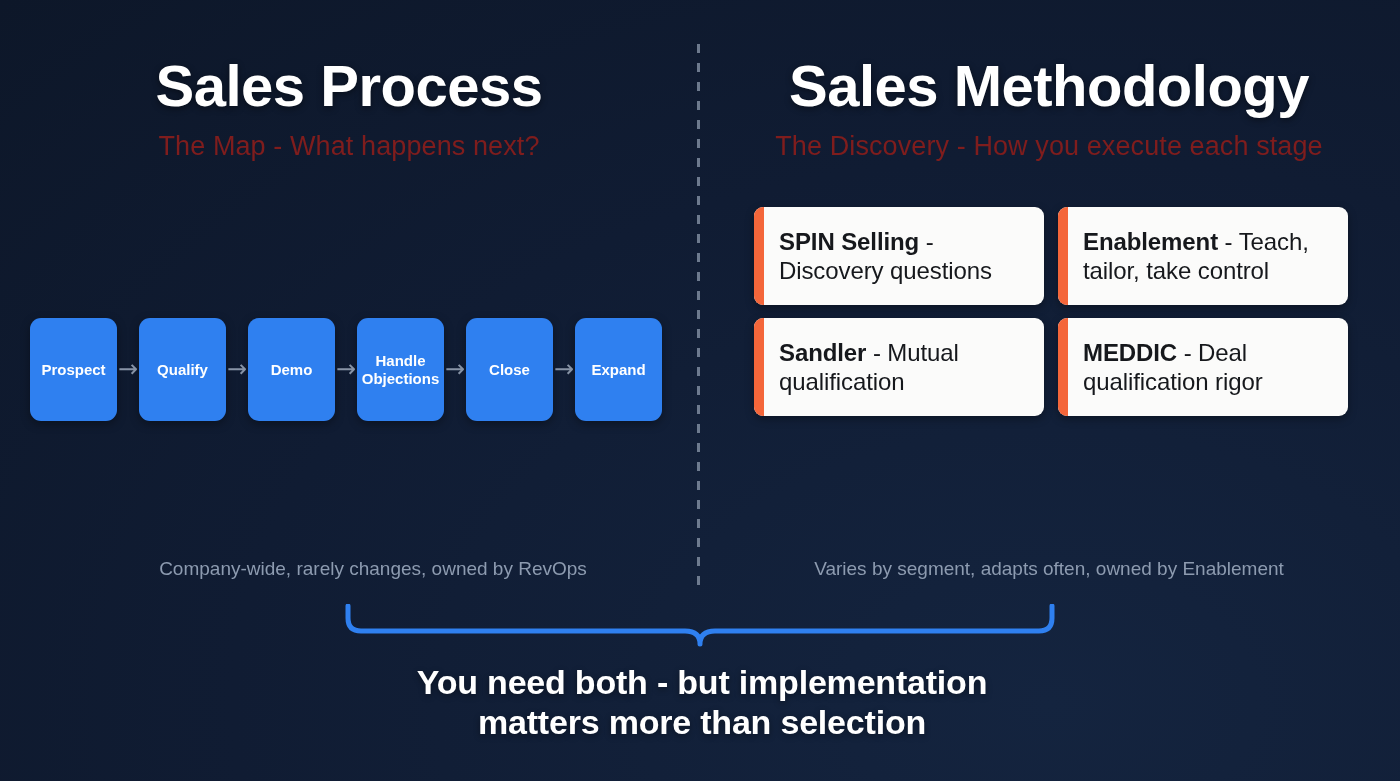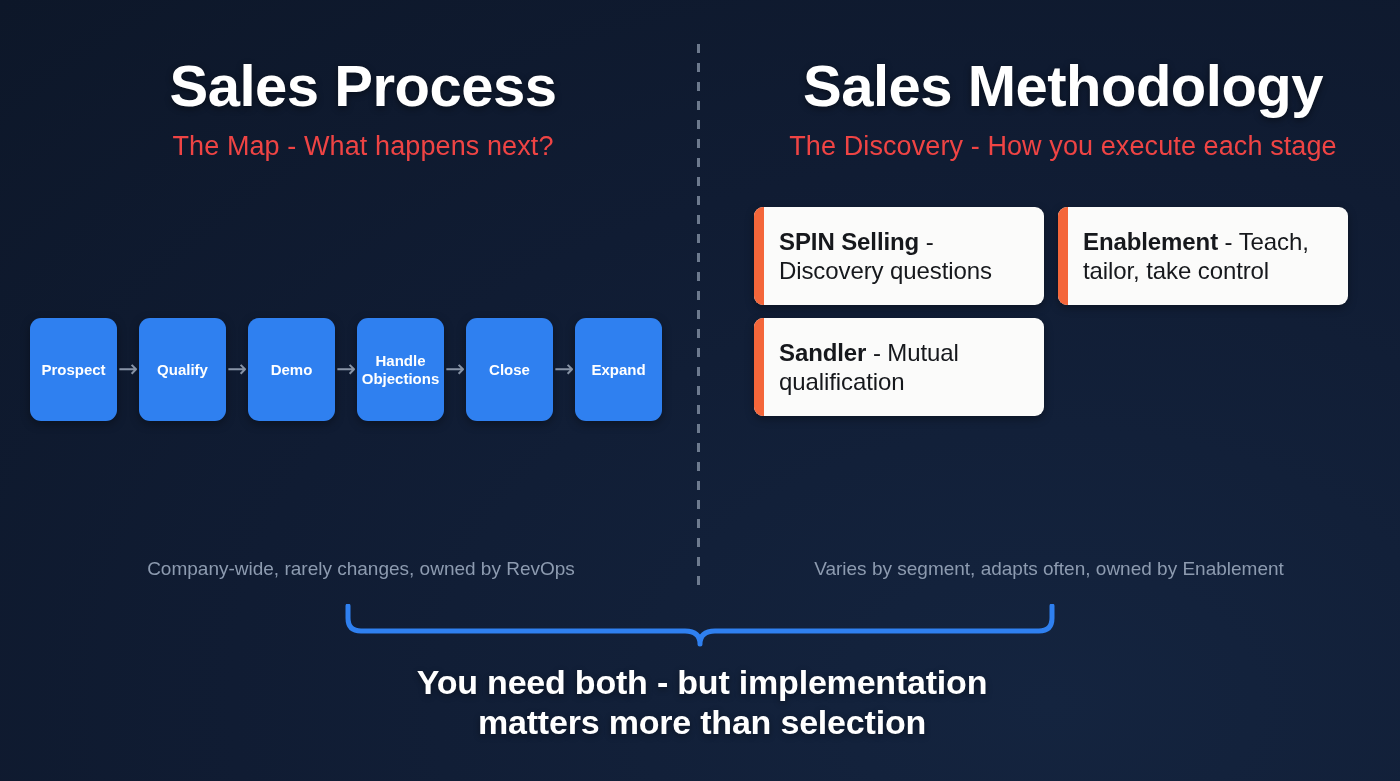--- a/index.html
+++ b/index.html
@@ -32,21 +32,20 @@
     background-size: 3px 19px;
     background-repeat: repeat-y;
     opacity: .75;
   }
 
   
   .col {
     position: absolute;
     top: 0;
     height: 781px;
-    padding-left: 28px;
   }
   .col-left  { left: 0;    width: 698px; }
   .col-right { left: 698px; width: 702px; }
 
   .col-head {
     position: absolute;
     left: 0;
     right: 0;
     top: 56px;
     text-align: center;
@@ -56,21 +55,21 @@
     font-weight: bold;
     letter-spacing: -0.5px;
     line-height: 1.05;
     color: #ffffff;
     text-shadow: 0 2px 7px rgba(0,0,0,.45);
   }
   .col-sub {
     margin-top: 14px;
     font-size: 27px;
     font-weight: 400;
-    color: #ef4444;
+    color: #7f1d1d;
     letter-spacing: .1px;
   }
 
   
   .flow {
     position: absolute;
     left: 30px;
     top: 318px;
     width: 640px;
     display: flex;
@@ -144,21 +143,21 @@
   }
 
   
   .footnote {
     position: absolute;
     top: 558px;
     font-size: 19px;
     color: #8d9bb0;
     text-align: center;
   }
-  .footnote-left  { left: 0;   width: 698px; padding-left: 12px; }
+  .footnote-left  { left: 12px;   width: 698px; padding-left: 12px; }
   .footnote-right { left: 698px; width: 702px; }
 
   
   .brace {
     position: absolute;
     left: 344px;
     top: 604px;
     width: 712px;
     height: 48px;
   }
@@ -231,20 +230,24 @@
         <div class="card-text"><b>SPIN Selling</b><span> - Discovery questions</span></div>
       </div>
       <div class="card">
         <div class="card-accent"></div>
         <div class="card-text"><b>Enablement</b><span> - Teach, tailor, take control</span></div>
       </div>
       <div class="card">
         <div class="card-accent"></div>
         <div class="card-text"><b>Sandler</b><span> - Mutual qualification</span></div>
       </div>
+      <div class="card">
+        <div class="card-accent"></div>
+        <div class="card-text"><b>MEDDIC</b><span> - Deal qualification rigor</span></div>
+      </div>
     </div>
 
   <div class="footnote footnote-right">Varies by segment, adapts often, owned by Enablement</div>
 
   <div class="brace">
     <svg width="712" height="48" viewBox="0 0 712 48" fill="none" xmlns="http://www.w3.org/2000/svg">
       <path d="M4 2 V14 Q4 27 17 27 H341 Q356 27 356 40 Q356 27 371 27 H695 Q708 27 708 14 V2" stroke="#2f80f0" stroke-width="5" stroke-linecap="round" stroke-linejoin="round" fill="none"></path>
     </svg>
   </div>
 

